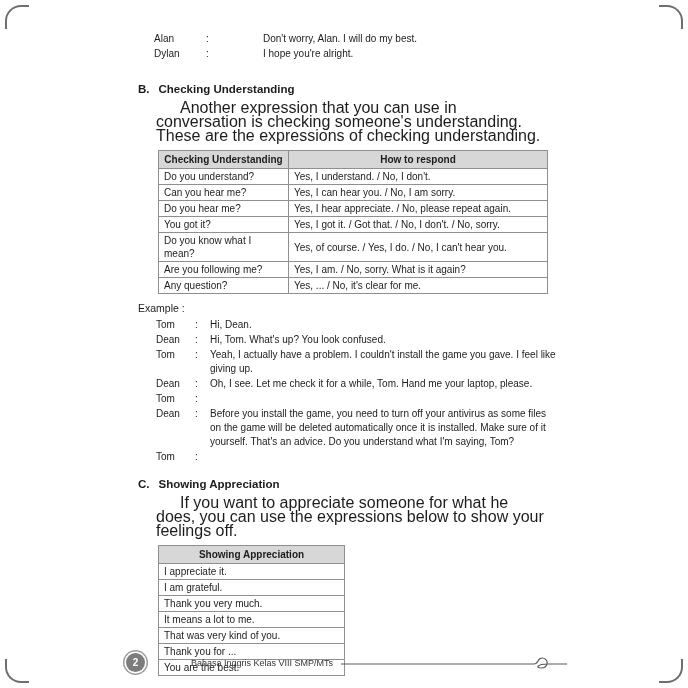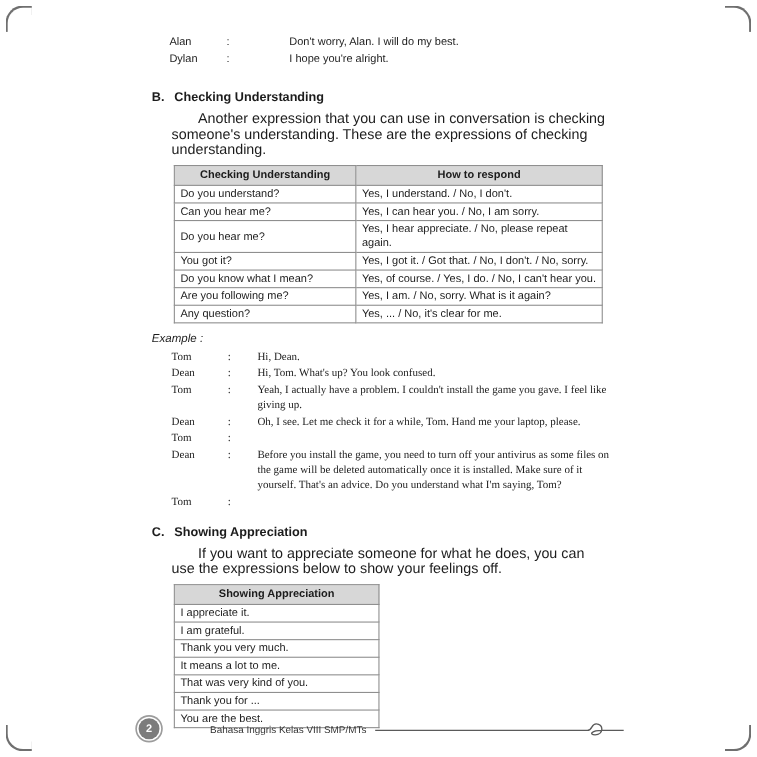--- a/index.html
+++ b/index.html
@@ -21,38 +21,38 @@
   .corner.bl { bottom:5px; left:5px; border-right:none; border-top:none; border-bottom-left-radius:16px; }
   .corner.br { bottom:5px; right:5px; border-left:none; border-top:none; border-bottom-right-radius:16px; }
 
   .content { position:absolute; top:32px; left:138px; width:420px; }
 
   
   .drow { display:grid; grid-template-columns:48px 22px 1fr; column-gap:4px;
           font-size:10px; line-height:14px; margin:0 0 1px 16px; }
   .drow .txt { white-space:pre-line;padding-left:31px; }
 
-  .drow2 { display:grid; grid-template-columns:34px 10px 1fr; column-gap:17px;
-           font-size:10px; line-height:14px; margin:0 0 1px 18px;font-family:Liberation Serif, serif; }
+  .drow2 { display:grid; grid-template-columns:34px 10px 1fr; column-gap:5px;
+           font-size:10px; line-height:14px; margin:0 0 1px 18px; }
 
   .section-heading { display:flex; gap:9px; font-weight:bold; font-size:11.5px; margin:0 0 6px 0; }
 
-  .intro { font-size:13px; line-height:14px; margin:0 0 7px 18px; text-indent:24px; width:394px; }
+  .intro { font-size:16px; line-height:14px; margin:0 0 7px 18px; text-indent:24px; width:394px; }
 
   table { border-collapse:collapse; font-size:10px; }
   .tableB { margin:0 0 7px 20px; width:390px; }
   .tableB th, .tableB td, .tableC th, .tableC td {
     border:1px solid #8f8f8f; padding:1px 5px; line-height:13px; text-align:left;
   }
   .tableB th, .tableC th {
     background:#d7d7d7; font-weight:bold; text-align:center; padding:2px 4px;
   }
-  .tableB td:first-child { width:165px; }
-
-  .example-label { font-size:10.5px; margin:8px 0 4px 0;font-style:italic; }
+  .tableB td:first-child { width:130px; }
+
+  .example-label { font-size:10.5px; margin:8px 0 4px 0; }
 
   .tableC { margin:4px 0 0 20px; width:187px; }
 
   
   .footer { position:absolute; left:126px; bottom:16px; display:flex; align-items:center; gap:8px; }
   .page-badge {
     width:19px; height:19px; border-radius:50%;
     background:#7c7c7c; color:#fff; font-size:10px; font-weight:bold;
     display:flex; align-items:center; justify-content:center;
     box-shadow:0 0 0 1.5px #ffffff, 0 0 0 3px #9c9c9c;

